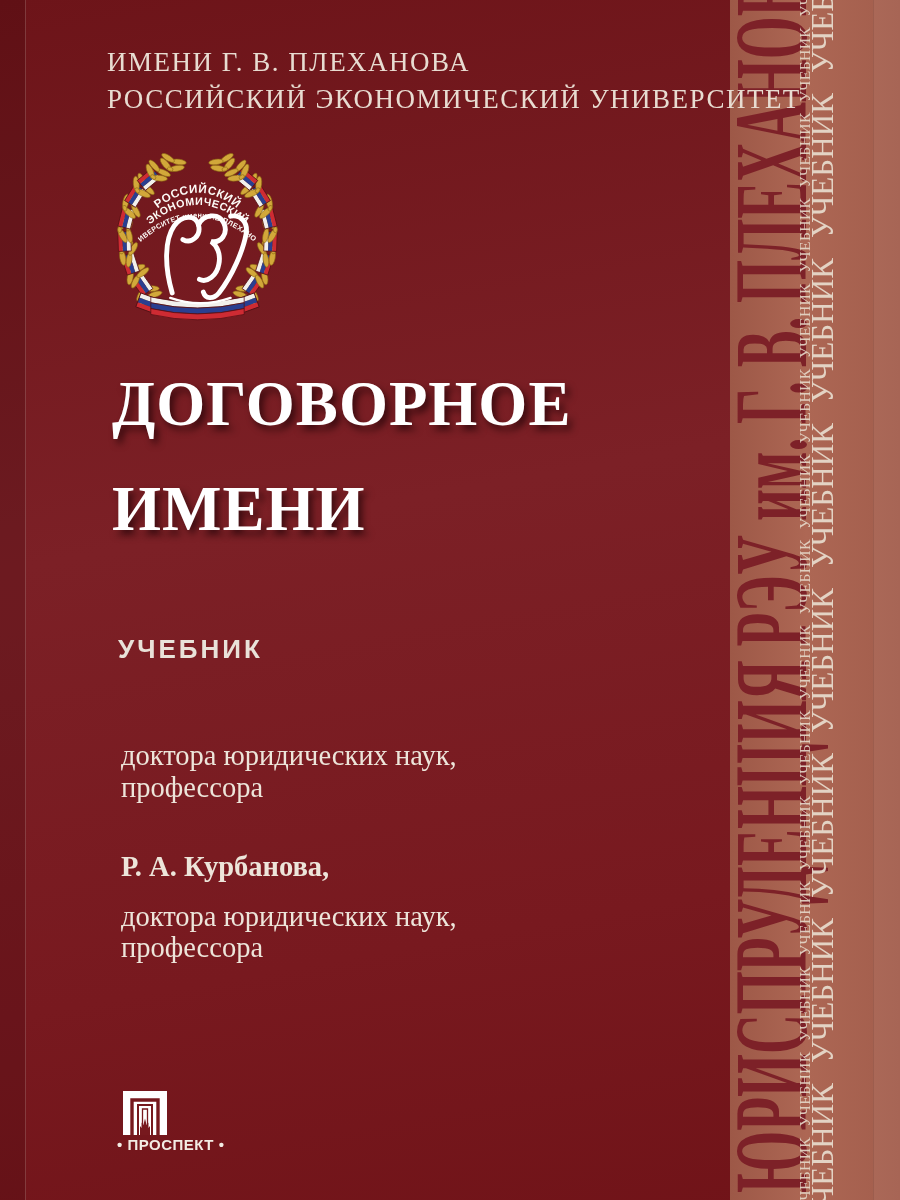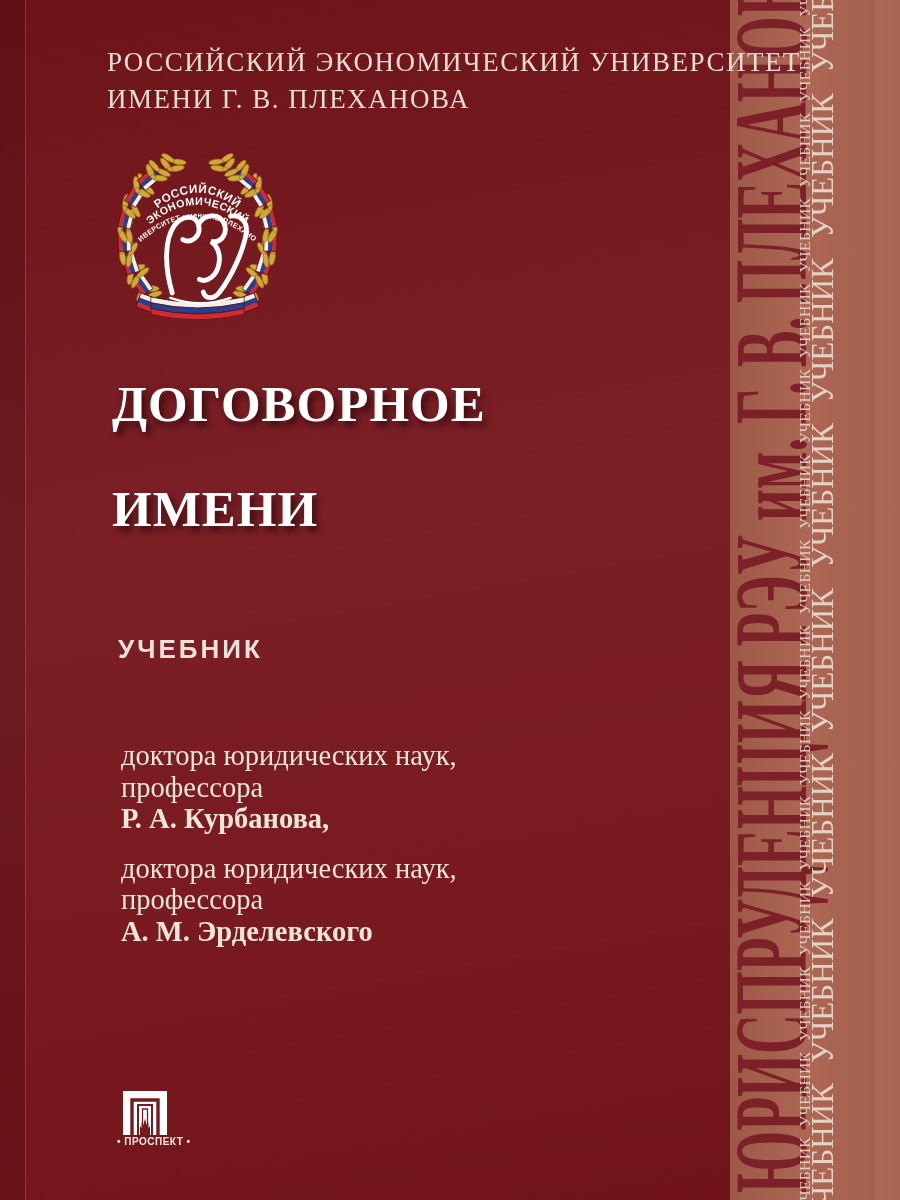--- a/index.html
+++ b/index.html
@@ -16,39 +16,39 @@
     background:linear-gradient(90deg,#9d5847 0%,#ad6754 45%,#a25d4c 100%);}
   .band-strip{position:absolute;left:143px;top:0;width:27px;height:1200px;
     background:rgba(255,244,238,0.06);border-left:1px solid rgba(110,55,45,0.22);}
   
   .univ{position:absolute;left:107px;top:44px;color:#e8dcd1;font-size:27px;
     line-height:37px;letter-spacing:1.5px;font-weight:normal;}
   
   .emblem{position:absolute;left:100px;top:150px;}
   
   .title{position:absolute;left:112px;top:366px;color:#ffffff;font-weight:bold;
-    font-size:51px;line-height:77px;letter-spacing:1px;
+    font-size:63px;line-height:77px;letter-spacing:1px;
     text-shadow:4px 5px 7px rgba(25,0,5,0.65);}
   .title .l2{margin-top:28px;}
   
   .subtitle{position:absolute;left:118px;top:634px;color:#e9e2d9;
     font-family:"Liberation Sans","DejaVu Sans",sans-serif;
     font-weight:bold;font-size:26px;letter-spacing:3px;}
   
   .editors{position:absolute;left:121px;top:740px;color:#ede5da;
     font-size:28.5px;line-height:31.5px;}
   .editors .head{font-weight:bold;font-style:italic;margin-bottom:2px;}
-  .editors .name{font-weight:bold;}
+  .editors .name{font-weight:bold;margin-top:48px;}
   .editors .grp2{margin-top:18px;}
   
   .publisher{position:absolute;left:117px;top:1091px;width:56px;text-align:center;}
   .publisher .mark{display:block;margin:0 auto;}
   .publisher .pname{margin-top:1px;color:#f3ece4;
     font-family:"Liberation Sans","DejaVu Sans",sans-serif;
-    font-weight:bold;font-size:10px;letter-spacing:0.5px;white-space:nowrap;}
+    font-weight:bold;font-size:15px;letter-spacing:0.5px;white-space:nowrap;}
   .vertsvg{position:absolute;left:0;top:0;}
   .spine-title{font-family:"Liberation Serif","DejaVu Serif",serif;font-weight:bold;}
   .spine-rep{font-family:"Liberation Serif","DejaVu Serif",serif;}
 </style>
 </head>
 <body>
 
 <div class="cover">
 
   <div class="band">
@@ -56,22 +56,22 @@
   </div>
   <div class="fold"></div>
 
   <svg class="vertsvg" width="900" height="1200" viewBox="0 0 900 1200">
     <text class="spine-title" transform="translate(806,1193) rotate(-90)" font-size="104" fill="#7d2128" textLength="1250" lengthAdjust="spacingAndGlyphs">ЮРИСПРУДЕНЦИЯ РЭУ им. Г. В. ПЛЕХАНОВА</text>
     <text class="spine-rep" transform="translate(833,1228) rotate(-90)" font-size="31" fill="#e6d9ca" fill-opacity="0.95" word-spacing="12" textLength="1300" lengthAdjust="spacing">УЧЕБНИК УЧЕБНИК УЧЕБНИК УЧЕБНИК УЧЕБНИК УЧЕБНИК УЧЕБНИК УЧЕБНИК</text>
     <text class="spine-rep" transform="translate(810,1212) rotate(-90)" font-size="15.5" fill="#e6d9ca" fill-opacity="0.9" word-spacing="6" textLength="1270" lengthAdjust="spacing">УЧЕБНИК УЧЕБНИК УЧЕБНИК УЧЕБНИК УЧЕБНИК УЧЕБНИК УЧЕБНИК УЧЕБНИК УЧЕБНИК УЧЕБНИК УЧЕБНИК УЧЕБНИК УЧЕБНИК УЧЕБНИК УЧЕБНИК</text>
   </svg>
 
   <div class="univ">
+    <div>ИМЕНИ Г. В. ПЛЕХАНОВА</div>
     <div>РОССИЙСКИЙ ЭКОНОМИЧЕСКИЙ УНИВЕРСИТЕТ</div>
-    <div>ИМЕНИ Г. В. ПЛЕХАНОВА</div>
   </div>
 
   <svg class="emblem" width="195" height="180" viewBox="0 0 200 185" xmlns="http://www.w3.org/2000/svg" xmlns:xlink="http://www.w3.org/1999/xlink">
     <defs>
       <g id="lf" fill="#d2a83a" stroke="#8a6712" stroke-width="0.6">
         <ellipse rx="8" ry="3" transform="translate(-6,-3) rotate(-30)"></ellipse>
         <ellipse rx="8" ry="3" transform="translate(6,-3) rotate(30)"></ellipse>
         <ellipse rx="7.5" ry="2.8" transform="translate(-6,4) rotate(-12)"></ellipse>
         <ellipse rx="7.5" ry="2.8" transform="translate(6,4) rotate(12)"></ellipse>
         <ellipse rx="3" ry="2" transform="translate(0,-6)"></ellipse>
@@ -155,21 +155,20 @@
   </div>
 
   <div class="subtitle">УЧЕБНИК</div>
 
   <div class="editors">
     <div>доктора юридических наук,</div>
     <div>профессора</div>
     <div class="name">Р. А. Курбанова,</div>
     <div class="grp2">доктора юридических наук,</div>
     <div>профессора</div>
-    <div class="name">А. М. Эрделевского</div>
   </div>
 
   <div class="publisher">
     <svg class="mark" width="44" height="44" viewBox="0 0 44 44">
       <rect x="0" y="0" width="44" height="44" fill="#ffffff"></rect>
       <g stroke="#77191e" fill="none">
         <path d="M 9,44 V 9 H 35 V 44" stroke-width="3.4"></path>
         <path d="M 15,44 V 14 H 29 V 44" stroke-width="2"></path>
         <path d="M 19.5,44 V 18 H 24.5 V 44" stroke-width="1.3"></path>
       </g>

